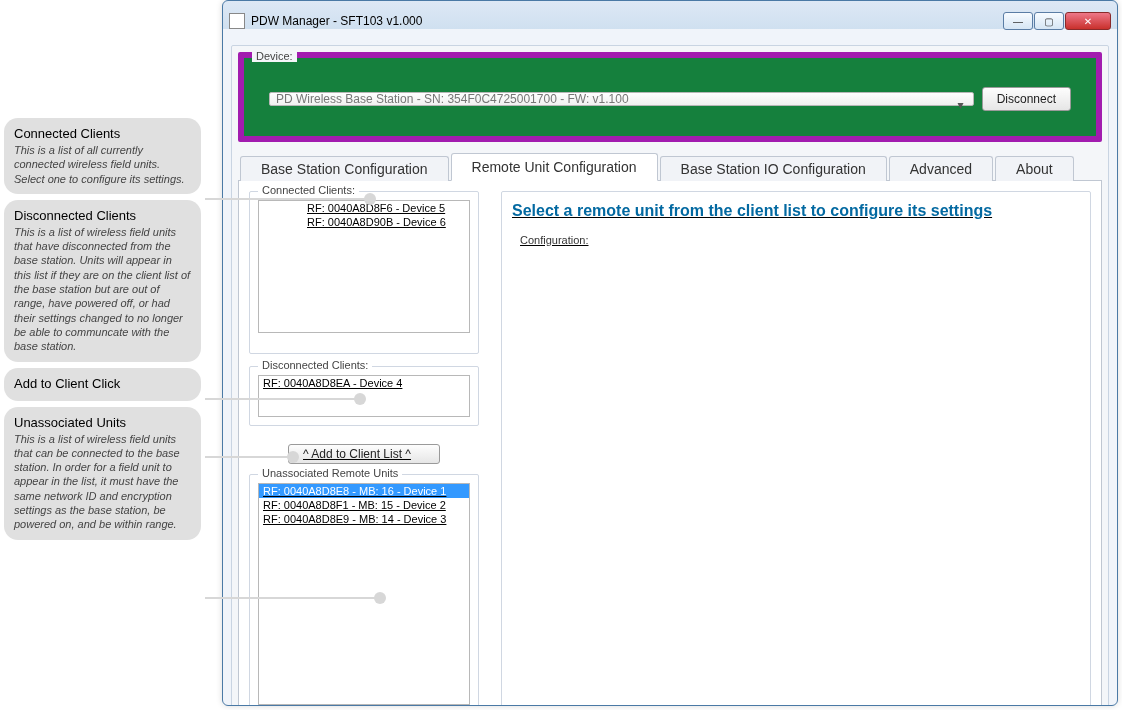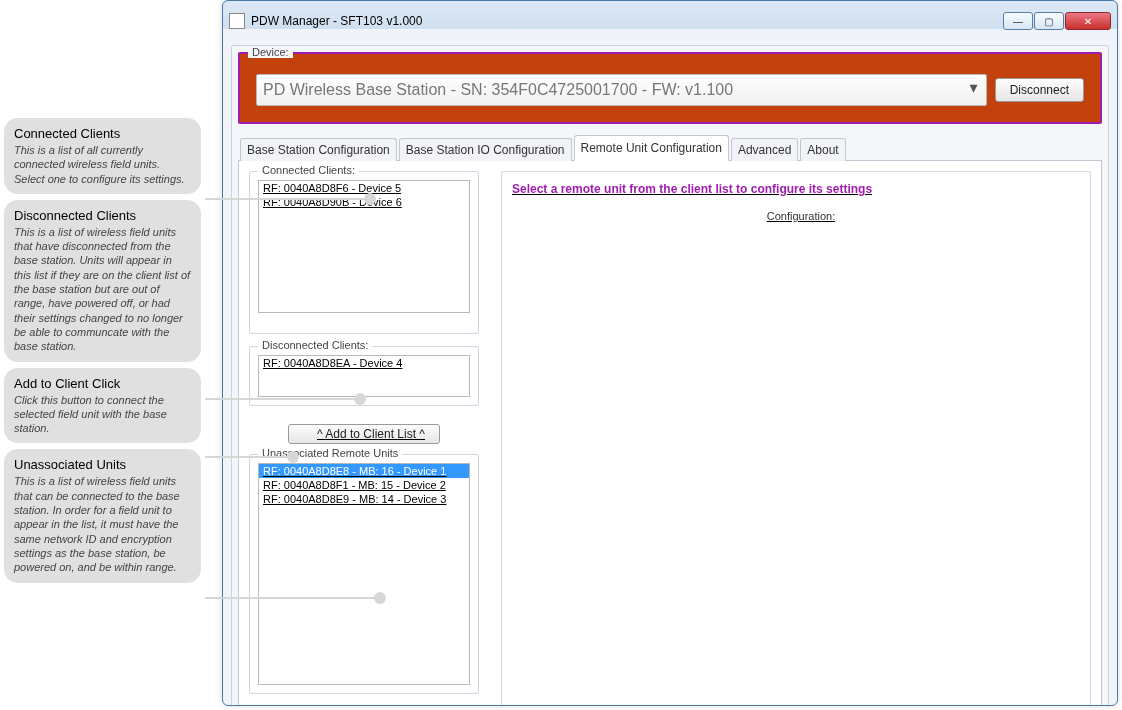--- a/index.html
+++ b/index.html
@@ -101,91 +101,91 @@
   .winbtn.close { width: 46px; background: linear-gradient(#e78, #c9302c); color:#fff; border-color:#8a2a2a; }
   .client {
     margin: 4px 8px 8px 8px;
     background: #f4f6f9;
     border: 1px solid #c9d4e2;
     border-radius: 2px;
     height: calc(100% - 40px);
     padding: 6px;
   }
   .device-group {
-    border: 2px solid #a21caf;
-    border-radius: 2px;
-    padding: 16px;
-    position: relative;
-    background: #c2410c;
+    border: 6px solid #a21caf;
+    border-radius: 2px;
+    padding: 25px;
+    position: relative;
+    background: #15803d;
   }
   .device-group .legend {
     position: absolute;
     top: -8px;
     left: 8px;
     background: #f4f6f9;
     padding: 0 4px;
     color: #444;
     font-size: 11px;
   }
   .device-row {
     display: flex;
     gap: 8px;
     align-items: center;
     margin-top: 4px;
   }
   .combo {
     flex: 1;
-    height: 32px;
+    height: 14px;
     border: 1px solid #b7b7b7;
     background: linear-gradient(#fff,#f0f0f0);
     border-radius: 2px;
     display: flex;
     align-items: center;
     padding: 0 6px;
     color: #777;
-    font-size: 16px;
+    font-size: 12px;
     position: relative;
   }
   .combo .chev {
     position: absolute;
     right: 4px;
     top: 4px;
     width: 16px; height: 16px;
     display:flex; align-items:center; justify-content:center;
     color:#555;
   }
   .btn {
     height: 24px;
     padding: 0 14px;
     border: 1px solid #9a9a9a;
     background: linear-gradient(#fdfdfd,#e6e6e6);
     border-radius: 3px;
     font-size: 12px;
     color: #222;
-    display:flex; align-items:center; justify-content:flex-end;
+    display:flex; align-items:center; justify-content:flex-start;
     cursor: pointer;
   }
   
   .tabs {
     margin-top: 10px;
   }
   .tabbar {
     display: flex;
     align-items: flex-end;
     border-bottom: 1px solid #c0c7d2;
     padding-left: 2px;
   }
   .tab {
-    padding: 4px 6px;
+    padding: 4px 20px;
     border: 1px solid #c0c7d2;
     border-bottom: none;
     background: #f1f3f7;
     margin-right: 2px;
     border-radius: 3px 3px 0 0;
-    font-size: 12px;
+    font-size: 14px;
     color: #333;
     cursor: pointer;
     position: relative;
     top: 1px;
   }
   .tab.active {
     background: #fff;
     top: 1px;
     padding-top: 5px;
     padding-bottom: 5px;
@@ -241,46 +241,44 @@
   }
   .rightpanel {
     flex: 1;
     border: 1px solid #d0d7e2;
     border-radius: 2px;
     padding: 8px;
     position: relative;
   }
   .rightpanel .rtitle {
     font-weight: bold;
-    font-size: 12px;
-    color: #a21caf;
+    font-size: 16px;
+    color: #0369a1;
     margin: 2px 0 14px 2px;
   }
   .rightpanel .rlabel {
     font-size: 11px;
     margin-left: 10px;
     color: #333;
-    text-align: center;
   }
 </style>
 </head>
 <body>
 
 <div class="annotations">
   <div class="anno" style="margin-top:118px;">
     <h4>Connected Clients</h4>
     <p>This is a list of all currently connected wireless field units. Select one to configure its settings.</p>
   </div>
   <div class="anno">
     <h4>Disconnected Clients</h4>
     <p>This is a list of wireless field units that have disconnected from the base station. Units will appear in this list if they are on the client list of the base station but are out of range, have powered off, or had their settings changed to no longer be able to communcate with the base station.</p>
   </div>
   <div class="anno">
     <h4>Add to Client Click</h4>
-    <p>Click this button to connect the selected field unit with the base station.</p>
   </div>
   <div class="anno">
     <h4>Unassociated Units</h4>
     <p>This is a list of wireless field units that can be connected to the base station. In order for a field unit to appear in the list, it must have the same network ID and encryption settings as the base station, be powered on, and be within range.</p>
   </div>
 </div>
 
 <div class="connector" style="left:205px; top:198px; width:165px;">
     <span class="dot"></span>
   </div>
@@ -316,32 +314,32 @@
         </div>
         <div class="btn">
           <span>Disconnect</span>
         </div>
       </div>
     </div>
 
     <div class="tabs">
       <div class="tabbar">
         <div class="tab"><span>Base Station Configuration</span></div>
+        <div class="tab active"><span>Remote Unit Configuration</span></div>
         <div class="tab"><span>Base Station IO Configuration</span></div>
-        <div class="tab active"><span>Remote Unit Configuration</span></div>
         <div class="tab"><span>Advanced</span></div>
         <div class="tab"><span>About</span></div>
       </div>
 
       <div class="tabpage">
         <div class="leftcol">
 
           <div class="group" style="height:200px;">
             <span class="glegend">Connected Clients:</span>
-            <div class="listbox" style="height:133px;" id="connected-list">
+            <div class="listbox" style="height:133px;padding-left:44px;" id="connected-list">
                 <div class="item">RF: 0040A8D8F6 - Device 5</div>
                 <div class="item">RF: 0040A8D90B - Device 6</div>
               </div>
           </div>
 
           <div class="group" style="height:64px;">
             <span class="glegend">Disconnected Clients:</span>
             <div class="listbox" style="height:42px;" id="disconnected-list">
                 <div class="item">RF: 0040A8D8EA - Device 4</div>
               </div>

